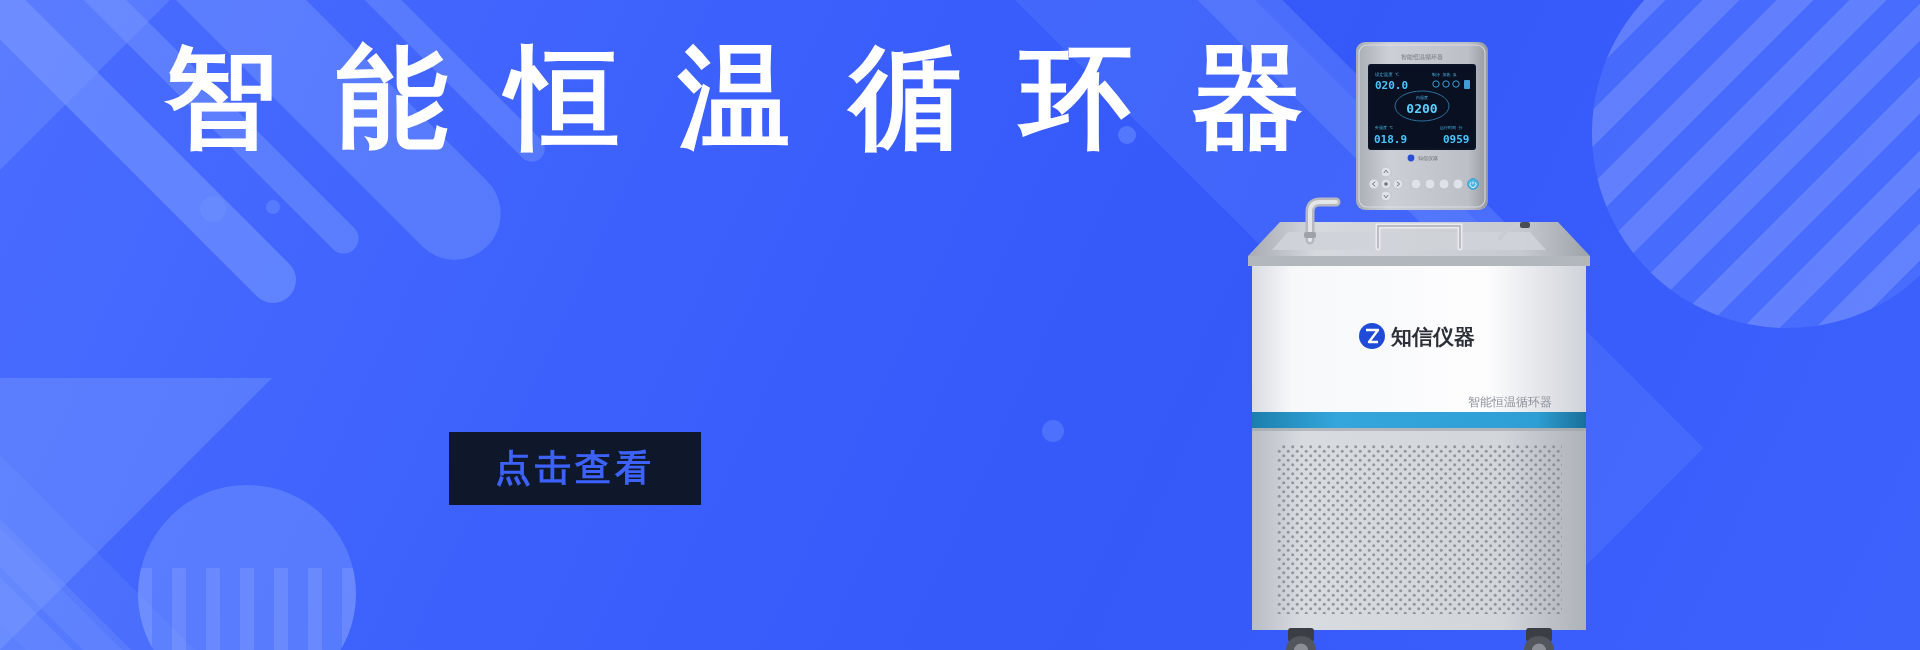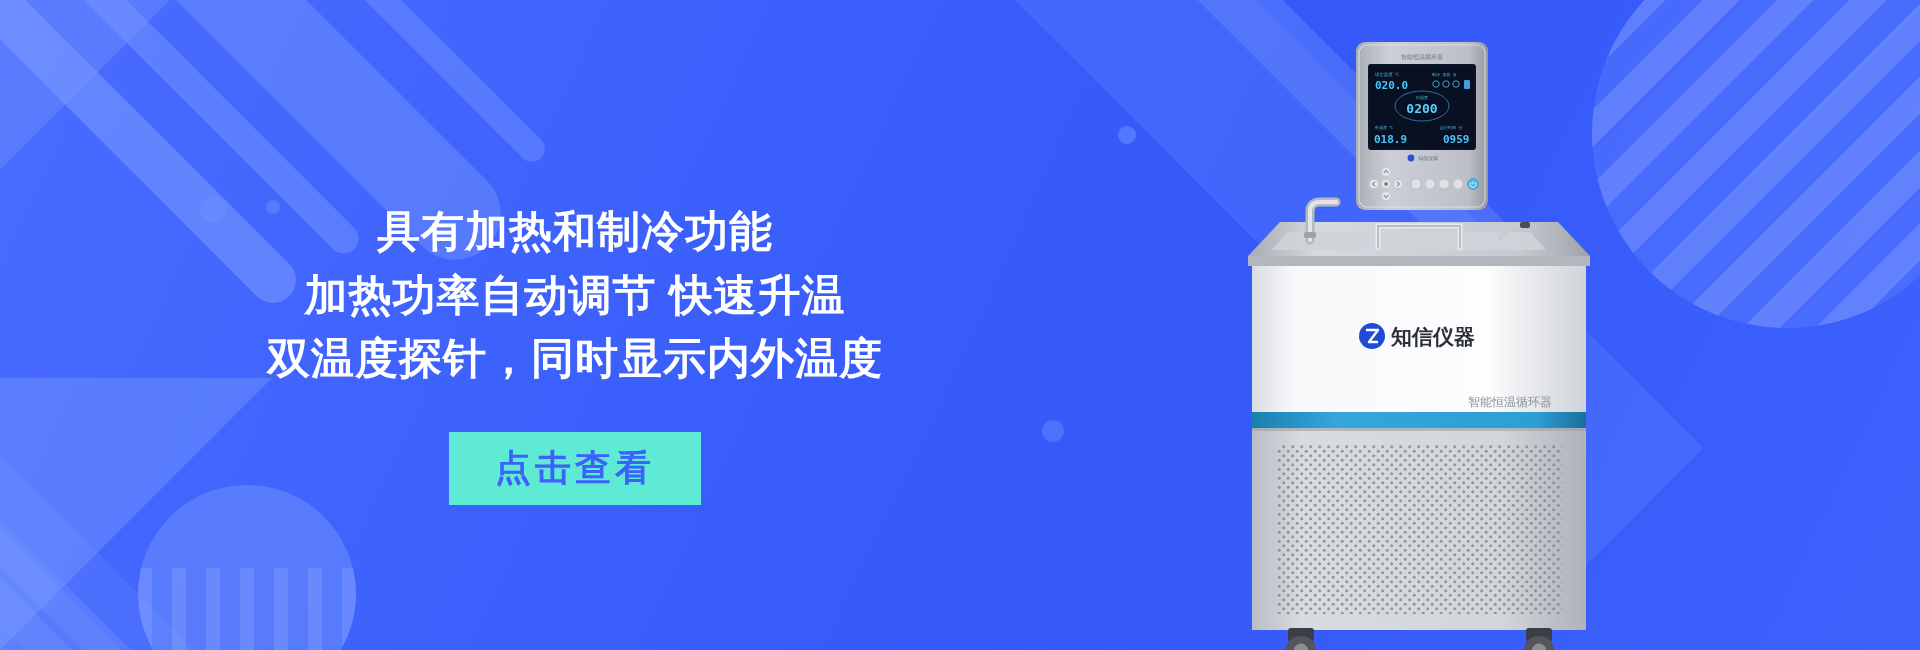--- a/index.html
+++ b/index.html
@@ -121,21 +121,21 @@
     color:#ffffff;
     line-height:1.48;
     letter-spacing:1px;
     white-space:nowrap;
   }
   .cta{
     position:absolute;
     left:50%;
     transform:translateX(-50%);
     top:432px;
-    background:#5eead4;
+    background:#0f172a;
     color:#3d62fc;
     font-size:36px;
     font-weight:bold;
     letter-spacing:4px;
     padding:14px 46px 16px;
     border:none;
     cursor:pointer;
     font-family:"Liberation Sans","DejaVu Sans",sans-serif;
     line-height:1.2;
   }
@@ -185,26 +185,22 @@
     <div class="circle-striped" style="left:1592px; top:-62px; width:390px; height:390px;">
       <div class="cs-lines"></div>
     </div>
 
     <div class="band" style="left:1240px; top:-260px; width:170px; height:900px; opacity:.22;"></div>
     <div class="stripe wide" style="left:1330px; top:-160px; width:60px; height:560px; opacity:.30;"></div>
   </div>
 
   <div class="content">
 
-
-    <div class="sublines">
-      <div class="subline">具有加热和制冷功能</div>
-      <div class="subline">加热功率自动调节 快速升温</div>
-      <div class="subline">双温度探针，同时显示内外温度</div>
-    </div>
+    <div class="title">智 能 恒 温 循 环 器</div>
+
 
     <button class="cta">点击查看</button>
   </div>
 
   <div class="product">
     <svg class="prod-svg" viewBox="0 0 520 640" xmlns="http://www.w3.org/2000/svg">
       <defs>
         <linearGradient id="bodyGrad" x1="0" y1="0" x2="1" y2="0">
           <stop offset="0%" stop-color="#d9dce1"></stop>
           <stop offset="12%" stop-color="#f7f8fa"></stop>

